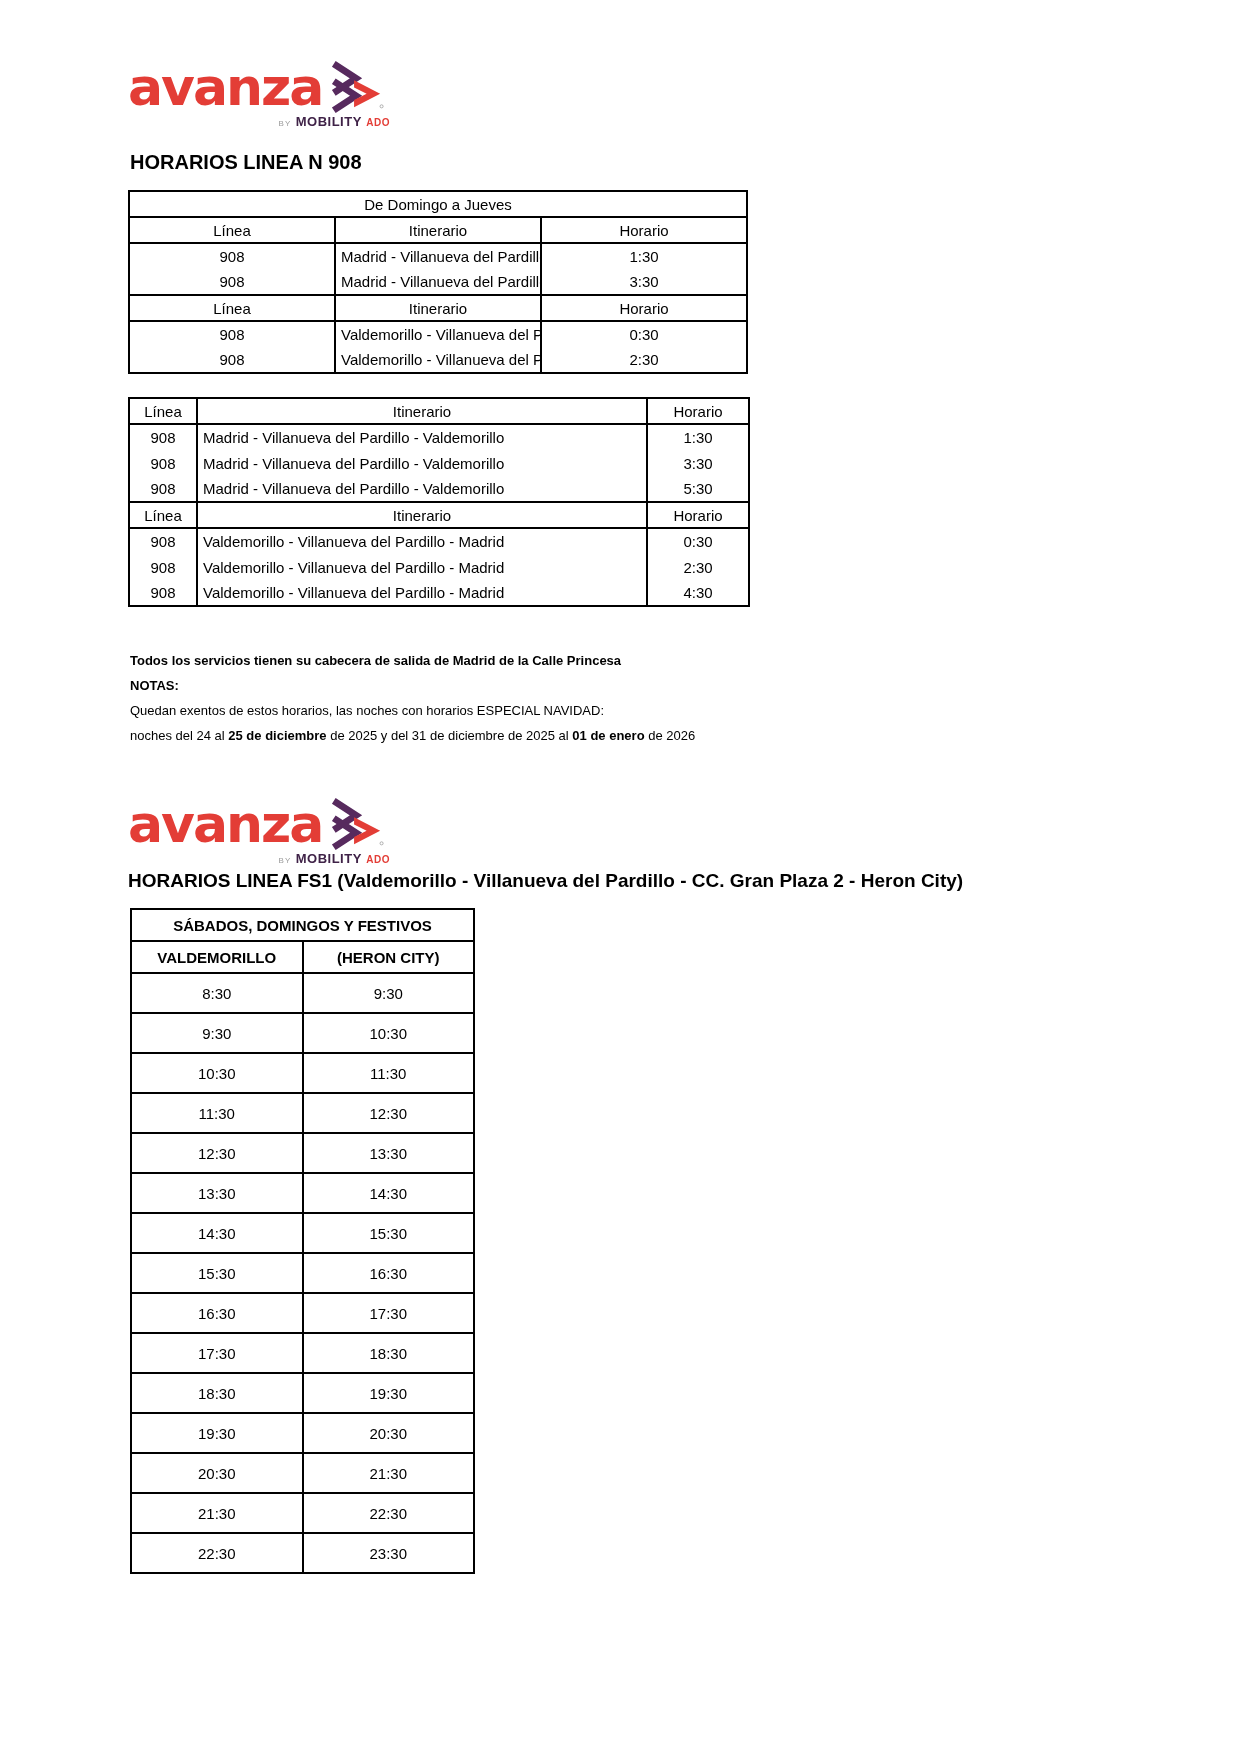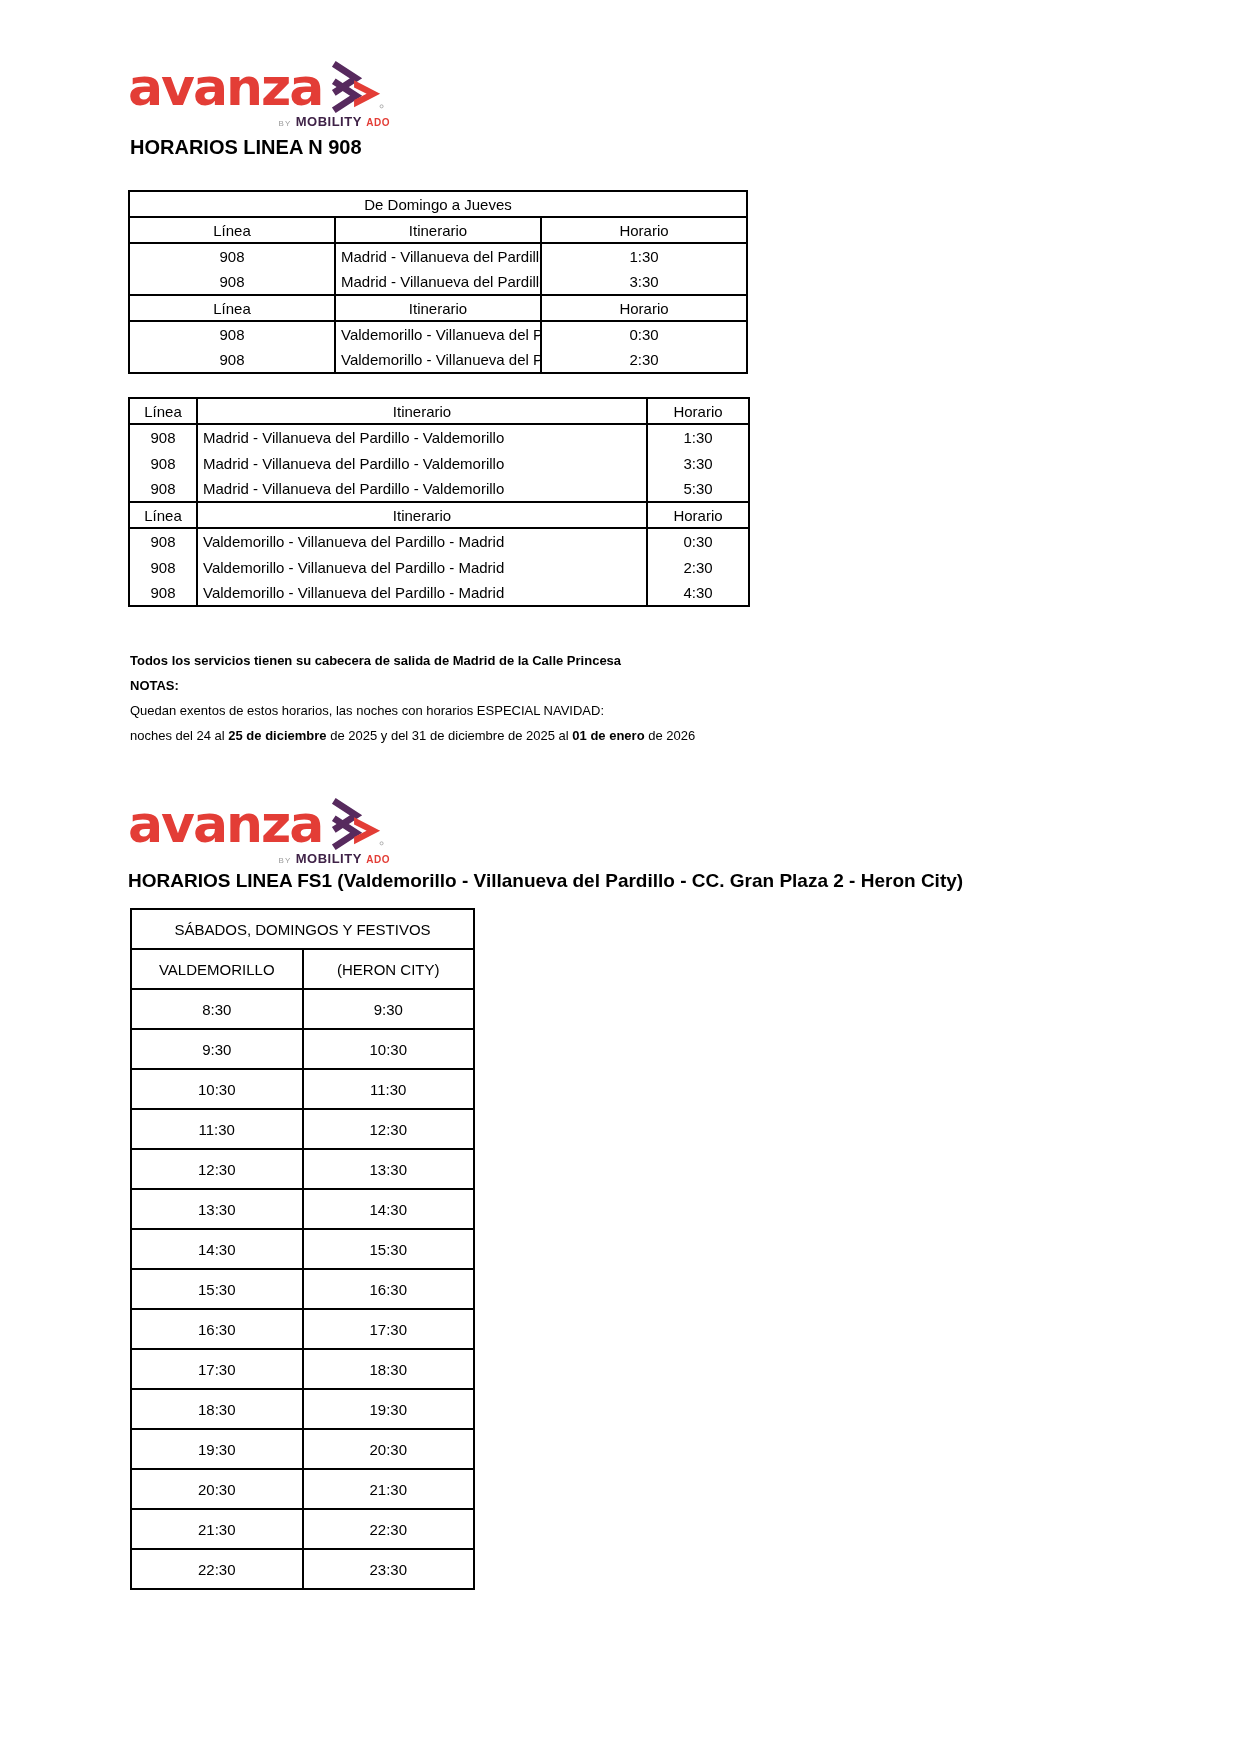--- a/index.html
+++ b/index.html
@@ -30,21 +30,21 @@
   .t908 tr.cap td, .t908 tr.hdr td { height:26px; text-align:center; }
   .t908 tr.data td { height:26px; border-top:none; border-bottom:none; }
   .t908 .c-linea { width:68px; text-align:center; }
   .t908 .c-itin  { width:450px; }
   .t908 tr.data .c-itin { text-align:left; }
   .t908 .c-hora { width:102px; text-align:center; }
 
   
   .tfs1 { width:345px; font-size:15px; border:2px solid #000; }
   .tfs1 td { border:2px solid #000; text-align:center; height:40px; padding:0 4px; white-space:nowrap; }
-  .tfs1 tr.cap td, .tfs1 tr.hdr td { font-weight:normal; height:40px; }
+  .tfs1 tr.cap td, .tfs1 tr.hdr td { font-weight:bold; height:32px; }
   .tfs1 .c-left { width:177px; }
   .tfs1 .c-right { width:168px; }
 
   
   .notas { font-size:13px; line-height:25px; }
   .notas .bold { font-weight:bold; }
   .notes2 { font-size:13px; font-weight:bold; line-height:27px; }
 </style>
 </head>
 <body>
@@ -61,21 +61,21 @@
         <circle cx="55.5" cy="48" r="1.6" fill="none" stroke="#9b9b9b" stroke-width="0.8"></circle>
       </svg>
     </div>
     <div class="byline">
       <span class="by">BY</span>
       <span class="mobility">MOBILITY</span>
       <span class="ado">ADO</span>
     </div>
   </div>
 
-  <div class="abs h1" style="left:90px; top:136px;">HORARIOS LINEA N 908</div>
+  <div class="abs h1" style="left:90px; top:151px;">HORARIOS LINEA N 908</div>
 
   <table class="t908 abs" style="left:88px; top:190px;">
     <tbody>
         <tr class="cap">
       <td colspan="3">De Domingo a Jueves</td>
     </tr>
     <tr class="hdr">
       <td class="c-linea">Línea</td>
       <td class="c-itin">Itinerario</td>
       <td class="c-hora">Horario</td>

